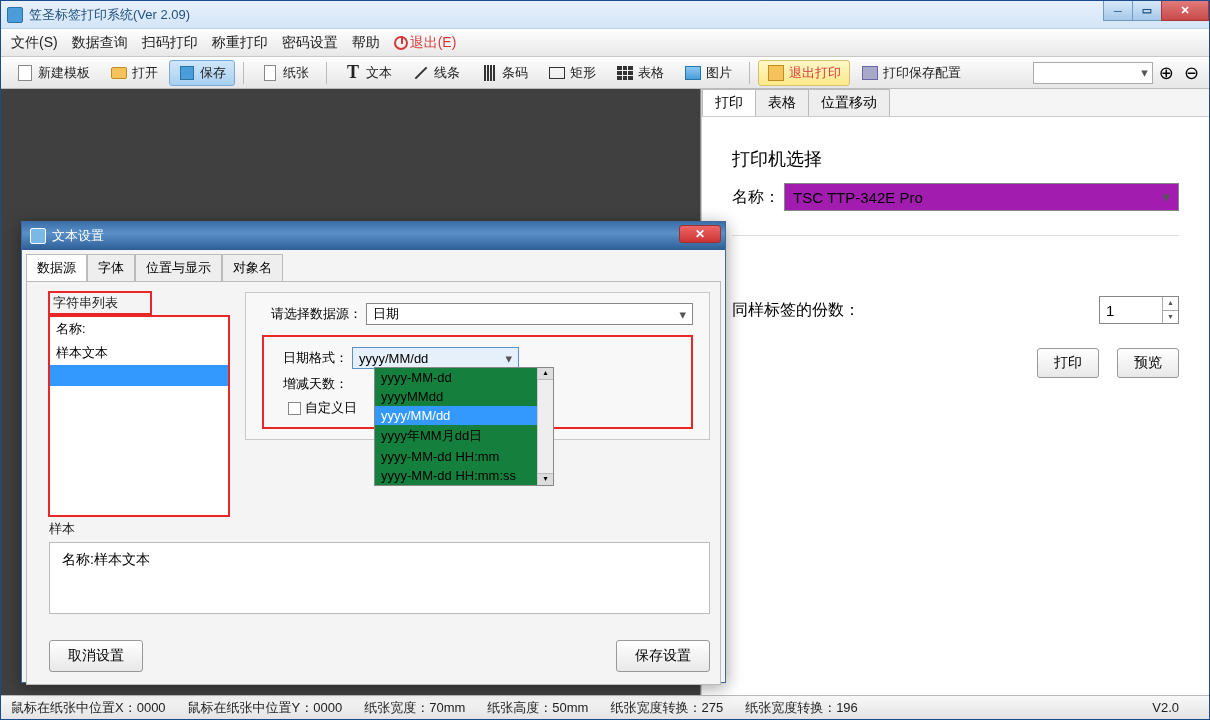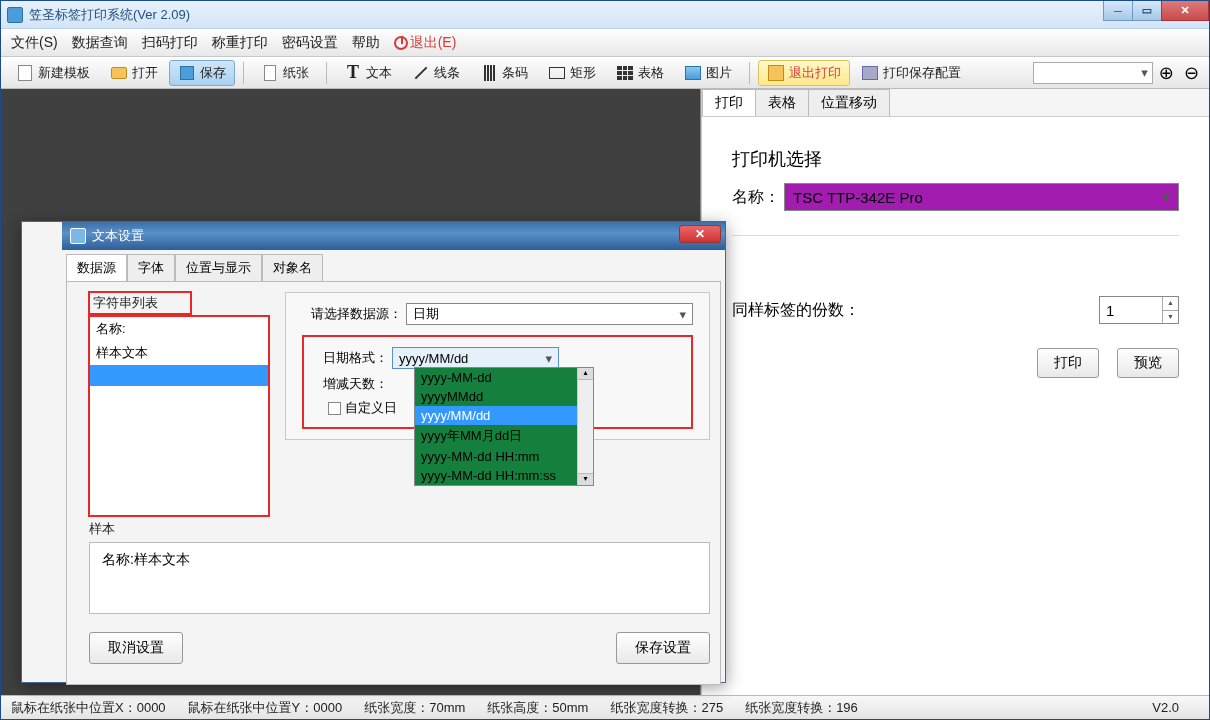--- a/index.html
+++ b/index.html
@@ -52,21 +52,21 @@
 .rnum .spin div:first-child{border-bottom:1px solid #aaa;}
 .rbtn { padding:5px 16px; border:1px solid #999; background:linear-gradient(#fff,#e8e8e8); border-radius:3px; font-size:14px; }
 .rbtns { display:flex; gap:18px; justify-content:flex-end; margin-top:20px; }
 .rdivider { border-top:1px solid #ddd; margin:20px 0 30px 0; }
 
 
 .statusbar { height:24px; background:linear-gradient(#f8f8f8,#e4e4e4); border-top:1px solid #bbb; display:flex; align-items:center; padding:0 10px; font-size:13px; gap:22px; color:#222; }
 .statusbar .right { margin-left:auto; padding-right:20px; }
 
 
-.dialog { position:absolute; left:20px; top:132px; width:705px; height:462px; background:#f4f4f4; border:1px solid #3c6a9c; box-shadow:0 4px 16px rgba(0,0,0,.4);padding-left:40px; }
+.dialog { position:absolute; left:20px; top:132px; width:705px; height:462px; background:#f4f4f4; border:1px solid #3c6a9c; box-shadow:0 4px 16px rgba(0,0,0,.4); }
 .dlg-title { height:28px; background:linear-gradient(#3c6fa8,#5a8fc8 40%,#2d5f96); color:#fff; display:flex; align-items:center; padding:0 8px; position:relative; }
 .dlg-title .ico { width:16px; height:16px; background:#7ab8e8; border:1px solid #fff; margin-right:6px; border-radius:2px;}
 .dlg-close { position:absolute; right:4px; top:3px; width:42px; height:18px; background:linear-gradient(#e66,#c33); border:1px solid #933; border-radius:3px; color:#fff; display:flex; align-items:center; justify-content:center; font-size:12px; font-weight:bold;}
 .dlg-tabs { display:flex; padding:4px 4px 0 4px; background:#f4f4f4; }
 .dlg-tab { padding:4px 10px; border:1px solid #bbb; border-bottom:none; background:#eee; margin-right:0px; font-size:13px; }
 .dlg-tab.active { background:#fff; }
 .dlg-body { border:1px solid #bbb; margin:0 4px 4px 4px; background:#f4f4f4; padding:12px; height:calc(100% - 28px - 28px); position:relative;}
 
 .left-col { position:absolute; left:22px; top:10px; width:180px; }
 .fieldset-label { font-size:13px; color:#222; margin-bottom:4px; }
@@ -86,21 +86,21 @@
 .dd-open .opt { padding:2px 6px; }
 .dd-open .opt.sel { background:#3399ff; color:#fff; }
 .dd-open .scroll { position:absolute; right:0; top:0; bottom:0; width:16px; background:#eee; border-left:1px solid #ccc;}
 .dd-open .scroll .th { height:12px; background:#ddd; border-bottom:1px solid #bbb; font-size:8px; text-align:center;}
 .dd-open .scroll .tf { position:absolute;bottom:0;left:0;right:0;height:12px; background:#ddd; border-top:1px solid #bbb; font-size:8px; text-align:center;}
 .chk { width:13px;height:13px;border:1px solid #888;background:#fff;display:inline-block;margin-right:4px;vertical-align:middle;}
 
 .sample-box { position:absolute; left:22px; top:238px; right:10px; }
 .sample-inner { border:1px solid #bbb; background:#fff; height:72px; padding:8px 12px; font-size:14px; }
 
-.dlg-btns { position:absolute; left:22px; right:10px; bottom:20px; display:flex; justify-content:space-between; }
+.dlg-btns { position:absolute; left:22px; right:10px; bottom:12px; display:flex; justify-content:space-between; }
 .dlg-btn { padding:6px 18px; border:1px solid #999; background:linear-gradient(#fff,#e8e8e8); border-radius:3px; font-size:14px;}
 
 
 .i-doc{width:14px;height:16px;background:#fff;border:1px solid #888;position:relative;}
 .i-fold{width:16px;height:12px;background:#f6c25a;border:1px solid #c28c1e;border-radius:2px;}
 .i-save{width:14px;height:14px;background:#4a9dd8;border:1px solid #2873a8;}
 .i-paper{width:12px;height:16px;background:#fff;border:1px solid #888;}
 .i-text{font-family:serif;font-weight:bold;font-size:18px;}
 .i-line{width:16px;height:2px;background:#333;transform:rotate(-45deg);}
 .i-bar{display:flex;gap:1px;}.i-bar div{width:2px;height:16px;background:#333;}

